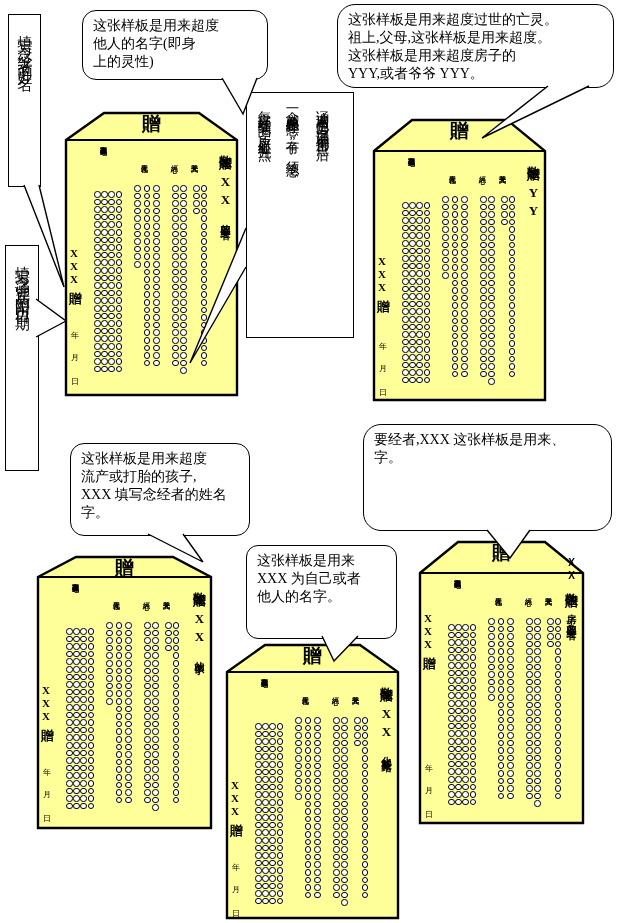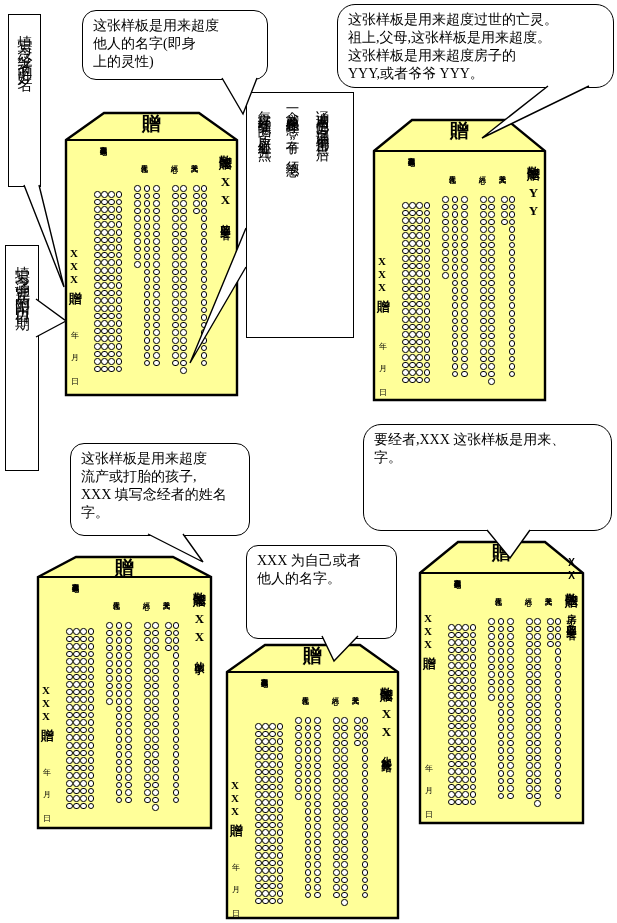--- a/index.html
+++ b/index.html
@@ -1337,20 +1337,21 @@
       <div class="line">XXX 填写念经者的姓名</div>
       <div class="line">字。</div>
     </div>
 
   <div class="bubble" id="bubble-house" style="left:363px;top:424px;width:249px;height:107px;border-radius:18px;">
       <div class="line">要经者,XXX 这张样板是用来、</div>
       <div class="line">字。</div>
     </div>
 
   <div class="bubble" id="bubble-conflict" style="left:246px;top:545px;width:151px;height:94px;border-radius:12px;">
+      <div class="line">这张样板是用来</div>
       <div class="line">XXX 为自己或者</div>
       <div class="line">他人的名字。</div>
     </div>
 
   <div id="instruction-box" style="left:246px;top:92px;width:106px;height:244px;">
       <div class="instr-col" style="left: 8px; letter-spacing: 2.84615px;">每完经红笔圈一︵所房必红先点</div>
       <div class="instr-col" style="left: 36px; letter-spacing: 1.67857px;">念一就颜在里红念“有子”须笔念</div>
       <div class="instr-col" style="left: 66px; letter-spacing: 2.84615px;">诵遍用色圆点点诵小都用点︶后</div>
     </div>
 </div>

